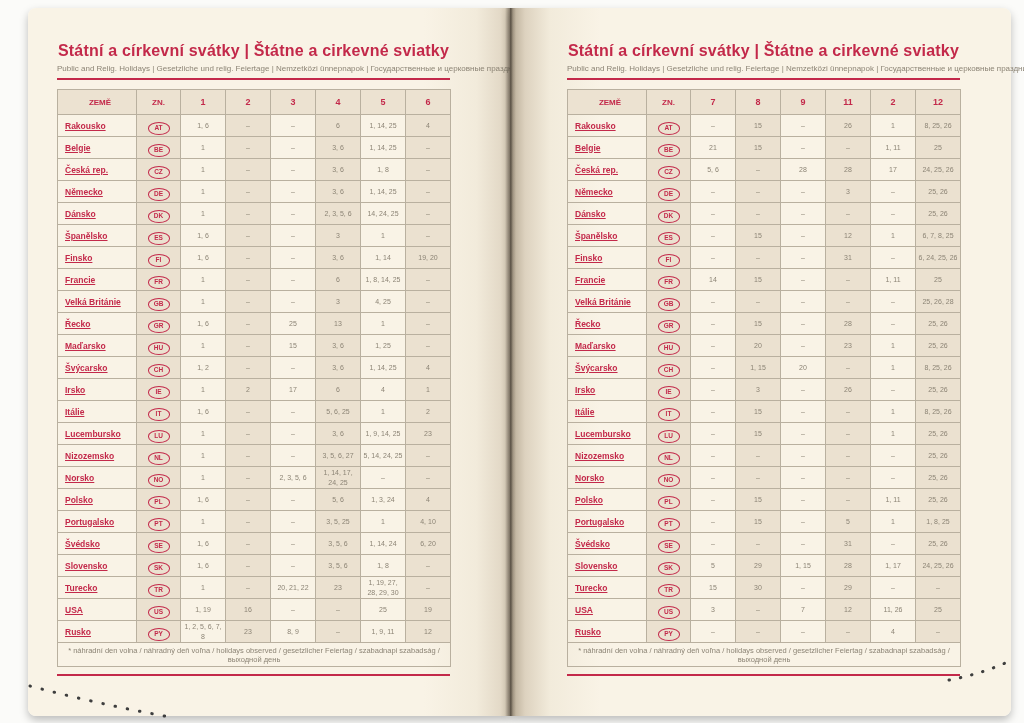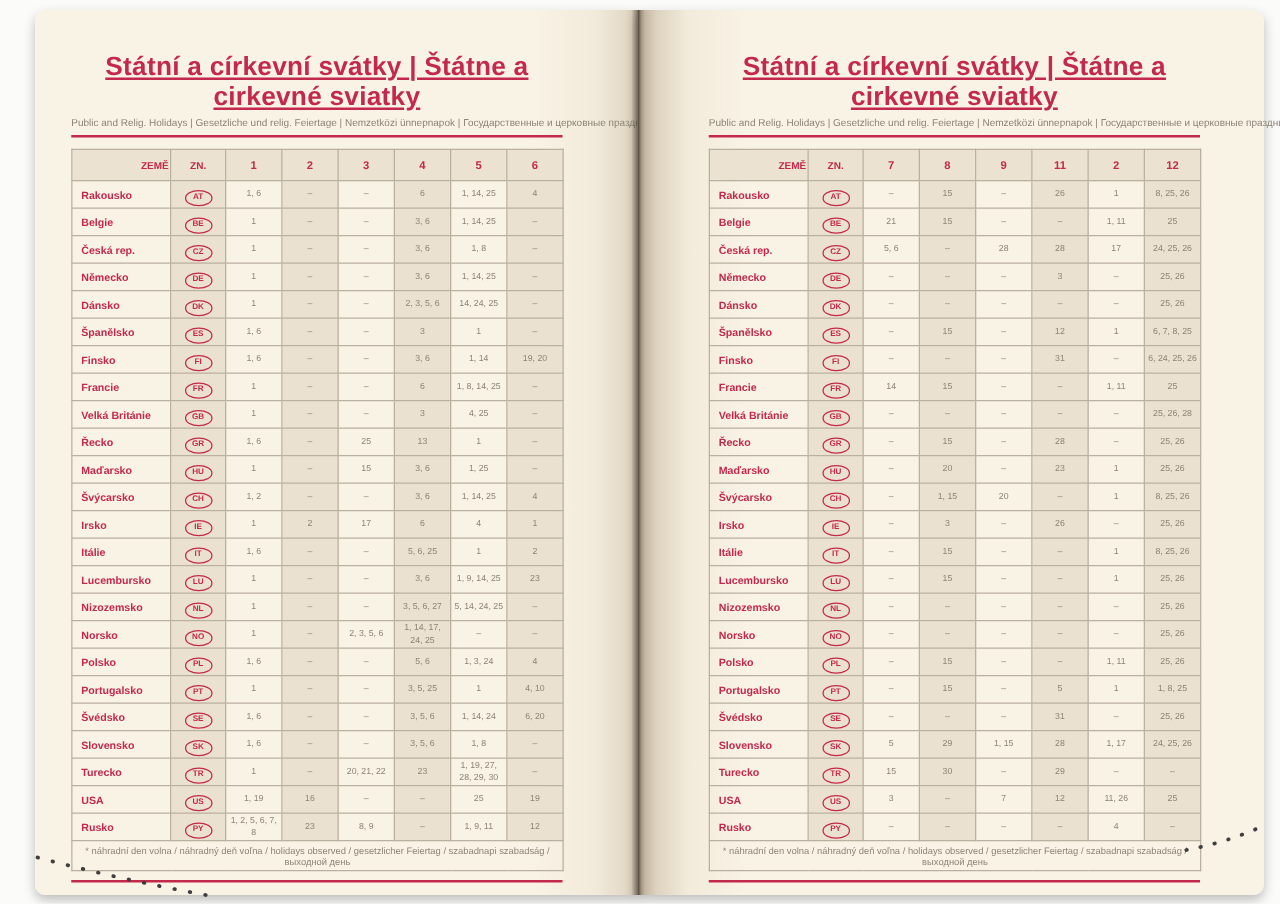--- a/index.html
+++ b/index.html
@@ -7,31 +7,31 @@
   .page{position:absolute;top:8px;height:708px;box-shadow:0 4px 9px rgba(0,0,0,0.25);}
   .page-left{left:28px;width:482px;border-radius:8px 0 0 8px;
     background:linear-gradient(to right,#f9f3e6 82%,#f2ebdb 93%,#e3d9c7 98%,#cfc3ae 100%);}
   .page-right{left:510px;width:501px;border-radius:0 8px 8px 0;
     background:linear-gradient(to left,#f9f3e6 82%,#f2ebdb 92%,#ddd2bf 97%,#b4a791 100%);}
   .spine{position:absolute;top:8px;left:505px;width:11px;height:708px;z-index:3;pointer-events:none;
     background:linear-gradient(to right,rgba(0,0,0,0) 0%,rgba(60,50,40,0.45) 42%,rgba(28,22,16,0.6) 52%,rgba(60,50,40,0.22) 72%,rgba(0,0,0,0) 100%);}
   .content{position:relative;width:393px;padding-top:34px;}
   .content-left{margin-left:29px;}
   .content-right{margin-left:57px;}
-  .title{text-align:center;color:#c3294a;font-size:21px;font-weight:bold;letter-spacing:0.2px;text-decoration:underline;}
+  .title{text-align:center;color:#c3294a;font-size:16px;font-weight:bold;letter-spacing:0.2px;}
   .subtitle{text-align:center;color:#8c8475;font-size:8px;margin-top:4px;white-space:nowrap;}
   .rule{height:2px;background:#c3294a;}
   .rule-top{margin-top:5px;margin-bottom:9px;}
   .rule-bottom{margin-top:7px;}
   table.holidays{border-collapse:collapse;width:393px;table-layout:fixed;}
   .holidays th,.holidays td{border:1px solid #b9b09f;vertical-align:middle;}
   .holidays thead th{height:22px;background:#ece2d1;color:#c3294a;font-size:9px;font-weight:bold;text-align:center;}
-  .holidays thead th.th-country{text-align:right;padding-left:7px;font-size:8px;}
+  .holidays thead th.th-country{text-align:center;padding-left:7px;font-size:8px;}
   .holidays thead th.th-code{font-size:8px;text-align:center;}
-  td.country{color:#c3294a;font-weight:bold;font-size:8.5px;text-align:left;padding:2px 2px 2px 7px;height:17px;}
+  td.country{color:#c3294a;font-weight:bold;font-size:8.5px;text-align:left;padding:2px 2px 2px 7px;height:17px;text-decoration:underline;}
   td.code{text-align:center;}
   .badge{display:inline-block;border:1px solid #c3294a;color:#c3294a;border-radius:50%;
     font-size:6.5px;font-weight:bold;padding:2px 5px;line-height:1;min-width:10px;}
   td.val{text-align:center;color:#8c8475;font-size:7px;padding:1px 2px;line-height:1.3;}
   .shade{background:#ebe1d0;}
   .holidays tfoot td{height:19px;color:#8c8475;font-size:7.5px;padding:2px 7px;text-align:center;}
   .arc{position:absolute;z-index:4;}
 </style>
 </head>
 <body>

